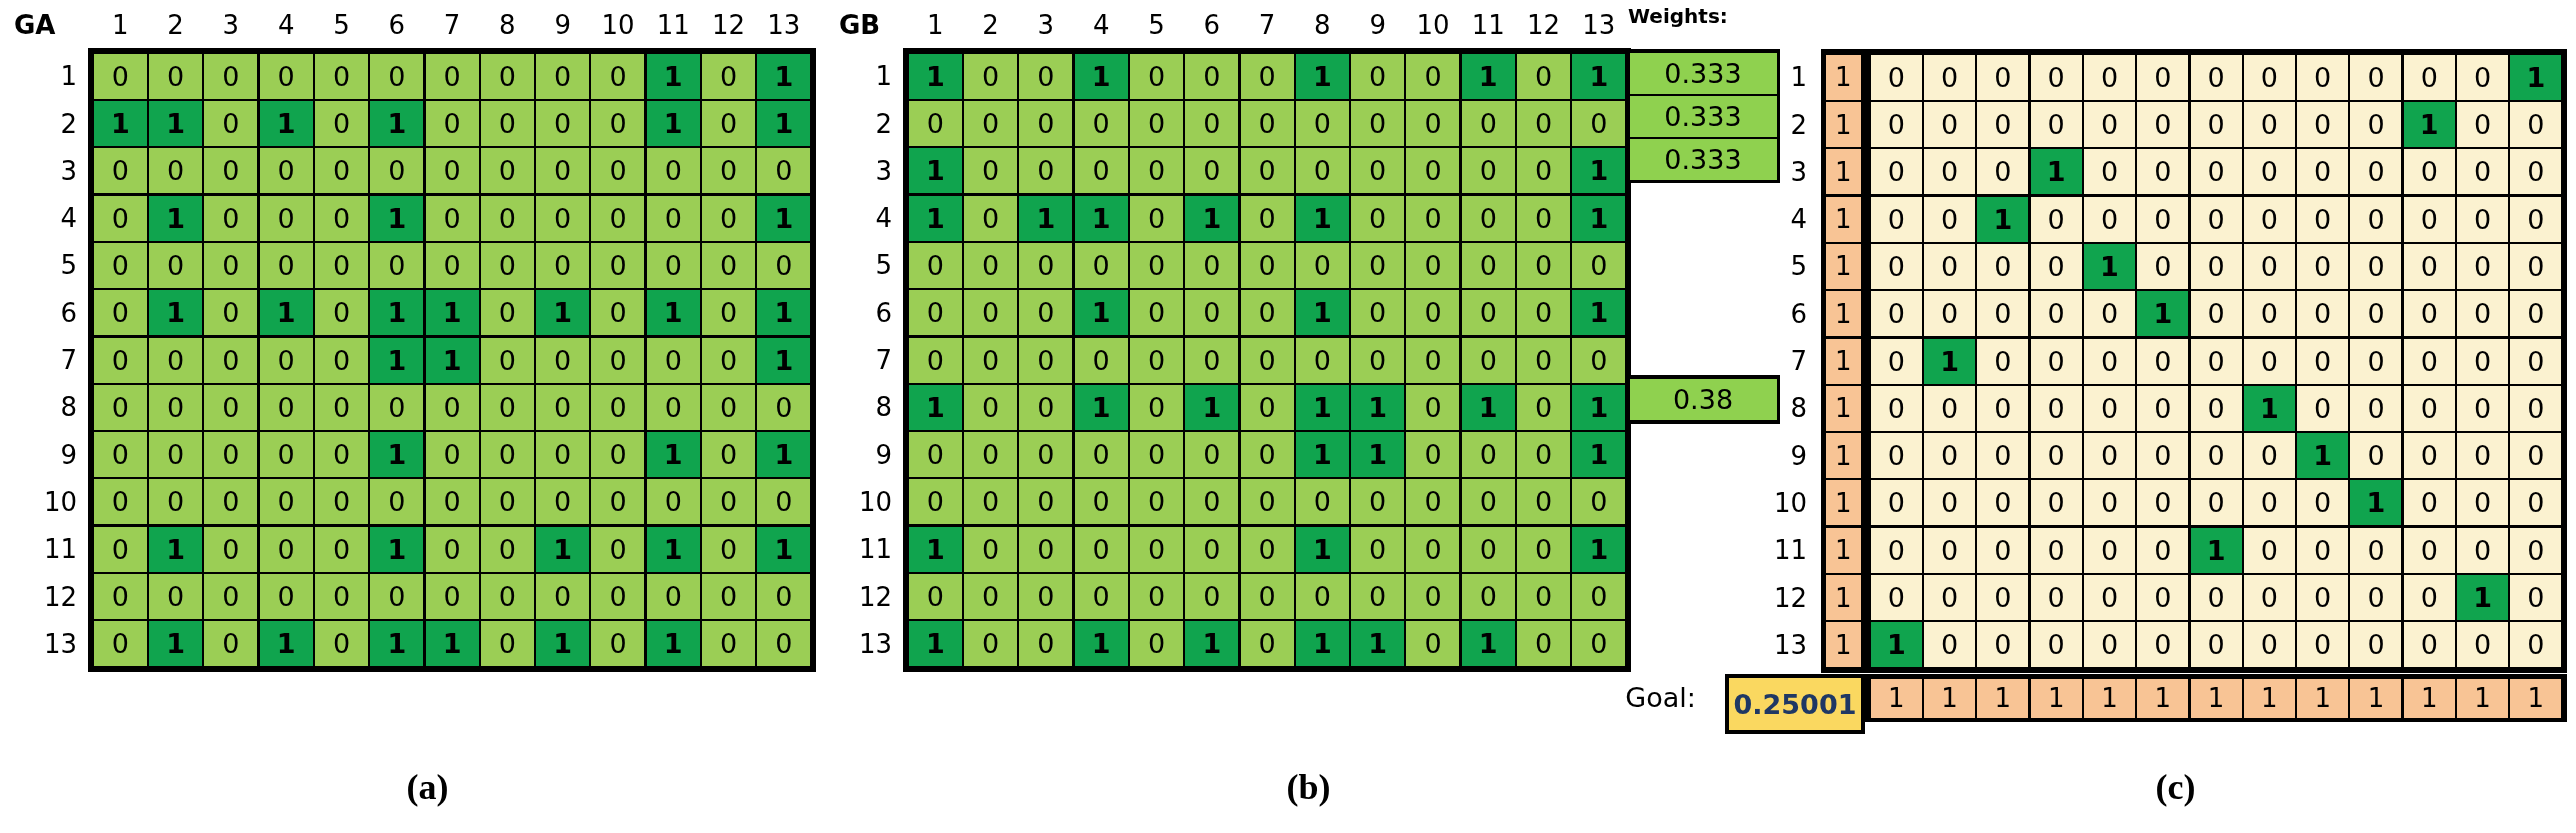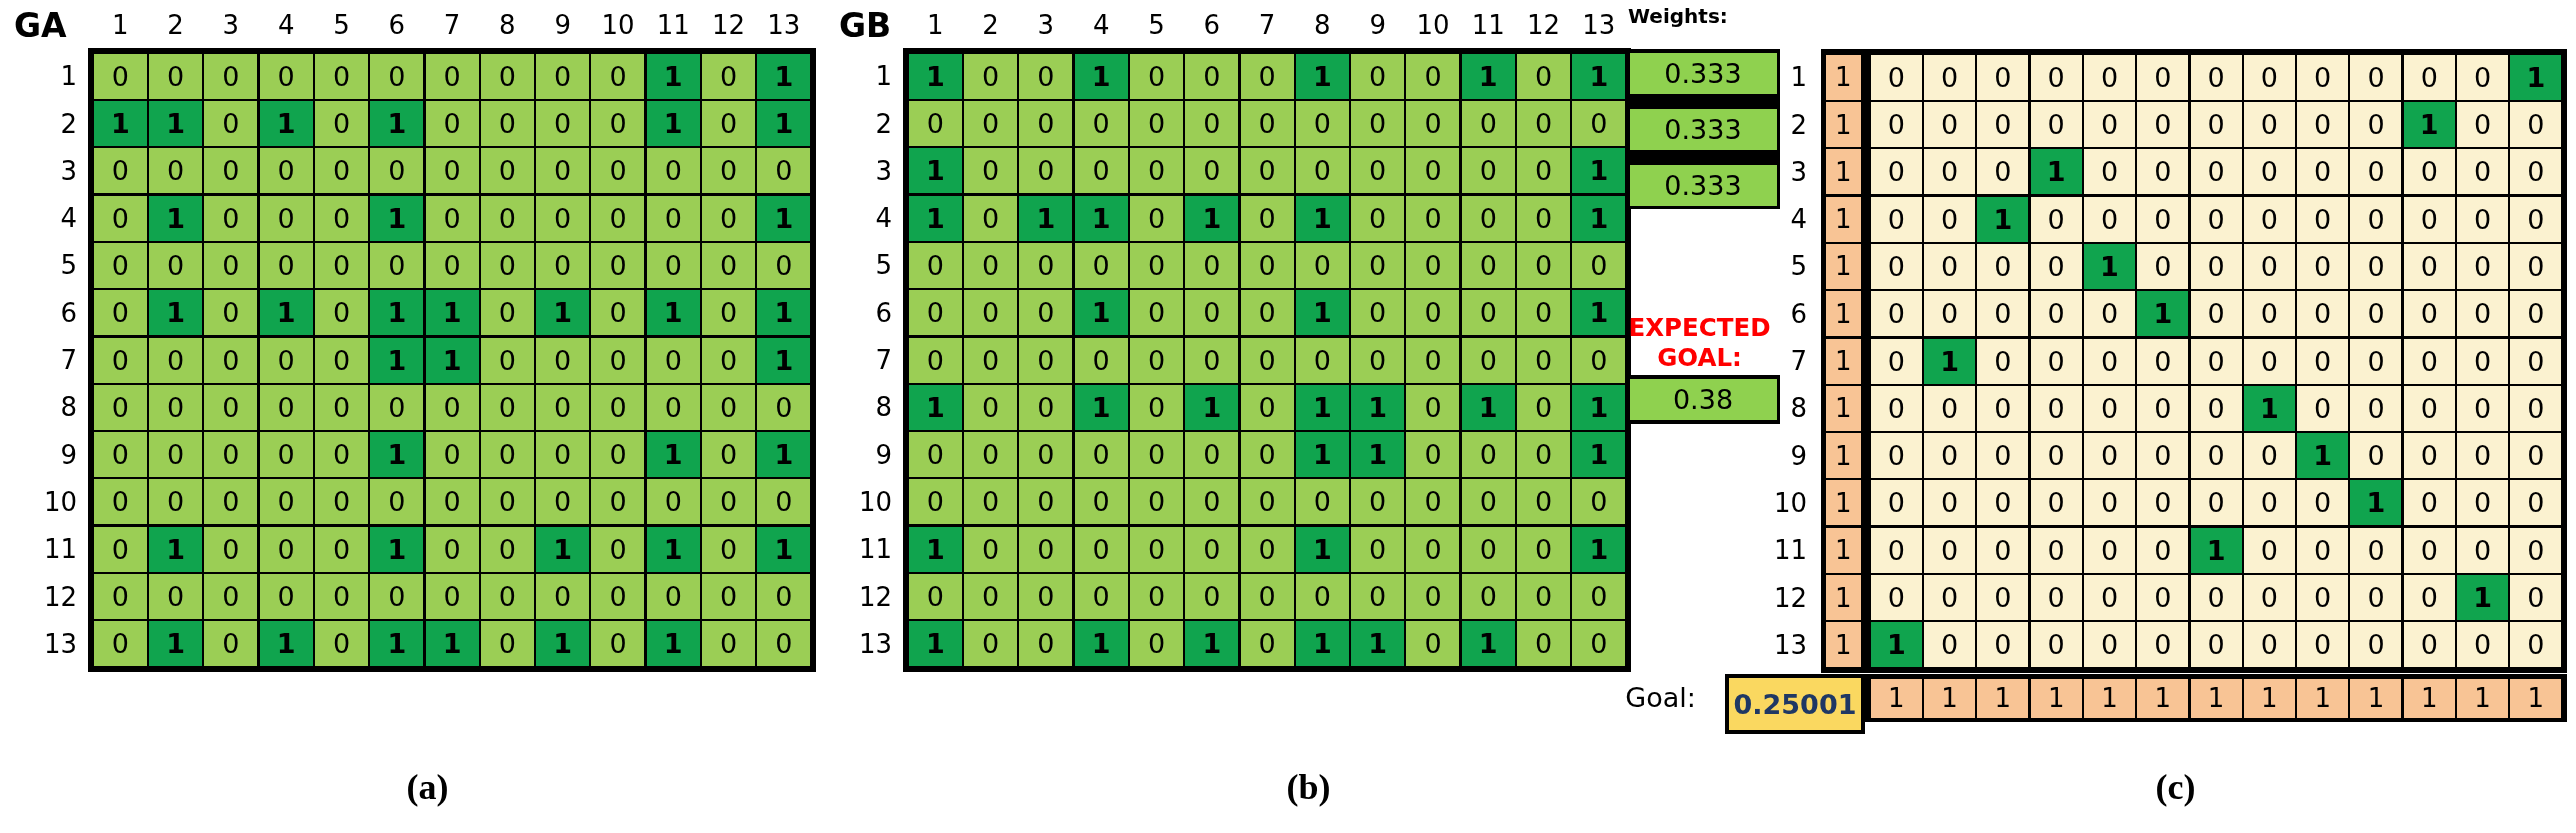--- a/index.html
+++ b/index.html
@@ -1,38 +1,38 @@
 <!DOCTYPE html>
 <html style="font-size:9.4px"><head>
 <meta charset="utf-8">
 <style>
   html,body{margin:0;padding:0;background:#ffffff;}
   .page{position:relative;width:2576px;height:834px;background:#fff;overflow:hidden;
         font-family:"DejaVu Sans","Liberation Sans",sans-serif;color:#000;}
 
   
-  .mx-label{position:absolute;font-weight:bold;font-size:33px;line-height:37px;}
+  .mx-label{position:absolute;font-weight:bold;font-size:26px;line-height:37px;}
   .col-heads{position:absolute;display:grid;gap:2.3px;padding:0 5.8px;height:35px;}
   .col-heads span{display:flex;align-items:center;justify-content:center;
                   font-size:26px;font-weight:400;}
   .row-heads{position:absolute;display:grid;gap:2.3px;padding:5.8px 0;}
   .row-heads span{display:flex;align-items:center;justify-content:flex-end;
                   font-size:26px;font-weight:400;}
 
   
   .matrix{position:absolute;display:grid;gap:2.3px;padding:5.8px;background:var(--border);}
   .cell{display:flex;align-items:center;justify-content:center;font-size:27px;}
   .g0{background:var(--zero-green);}
   .g1{background:var(--one-green);font-weight:bold;}
   .c0{background:var(--cream);}
   .c1{background:var(--one-green);font-weight:bold;}
 
   
   .w-title{position:absolute;font-weight:bold;font-size:20px;}
-  .weights{position:absolute;display:grid;gap:15px;padding:3.5px;background:var(--border);}
+  .weights{position:absolute;display:grid;gap:2px;padding:3.5px;background:var(--border);}
   .wcell{width:147px;height:41px;display:flex;align-items:center;justify-content:center;
          background:var(--weights-green);font-size:27px;}
   .eg-title{position:absolute;width:175px;text-align:center;font-weight:bold;
             font-size:24.5px;line-height:30px;color:var(--red);}
   .ones-col{position:absolute;display:grid;gap:2.3px;padding:5.8px 4.7px;background:var(--border);}
   .ocell{width:35px;height:45px;display:flex;align-items:center;justify-content:center;
          background:var(--orange);font-size:26px;}
   .goal-label{position:absolute;width:117px;text-align:center;font-size:27px;line-height:35px;}
   .goal-value{position:absolute;box-sizing:border-box;border:4.7px solid var(--border);
               background:var(--yellow);color:var(--navy);font-weight:bold;font-size:27px;
@@ -457,21 +457,20 @@
     </div>
   <div class="caption" style="left:1221px;top:766px;">(b)</div>
 
   <div class="w-title" style="left:1628px;top:3.5px;">Weights:</div>
   <div id="c-weights" class="weights" style="left:1626px;top:49px;grid-template-rows:repeat(3,41px);">
       <div class="wcell">0.333</div>
       <div class="wcell">0.333</div>
       <div class="wcell">0.333</div>
     </div>
 
-  <div class="eg-title" style="left:1612px;top:313px;">EXPECTED GOAL:</div>
   <div class="weights" style="left:1626px;top:375px;grid-template-rows:42px;">
     <div class="wcell">0.38</div>
   </div>
 
   <div id="c-rowheads" class="row-heads" style="left:1760px;top:49px;width:47px;grid-template-rows:repeat(13,45px);">
       <span>1</span>
       <span>2</span>
       <span>3</span>
       <span>4</span>
       <span>5</span>

